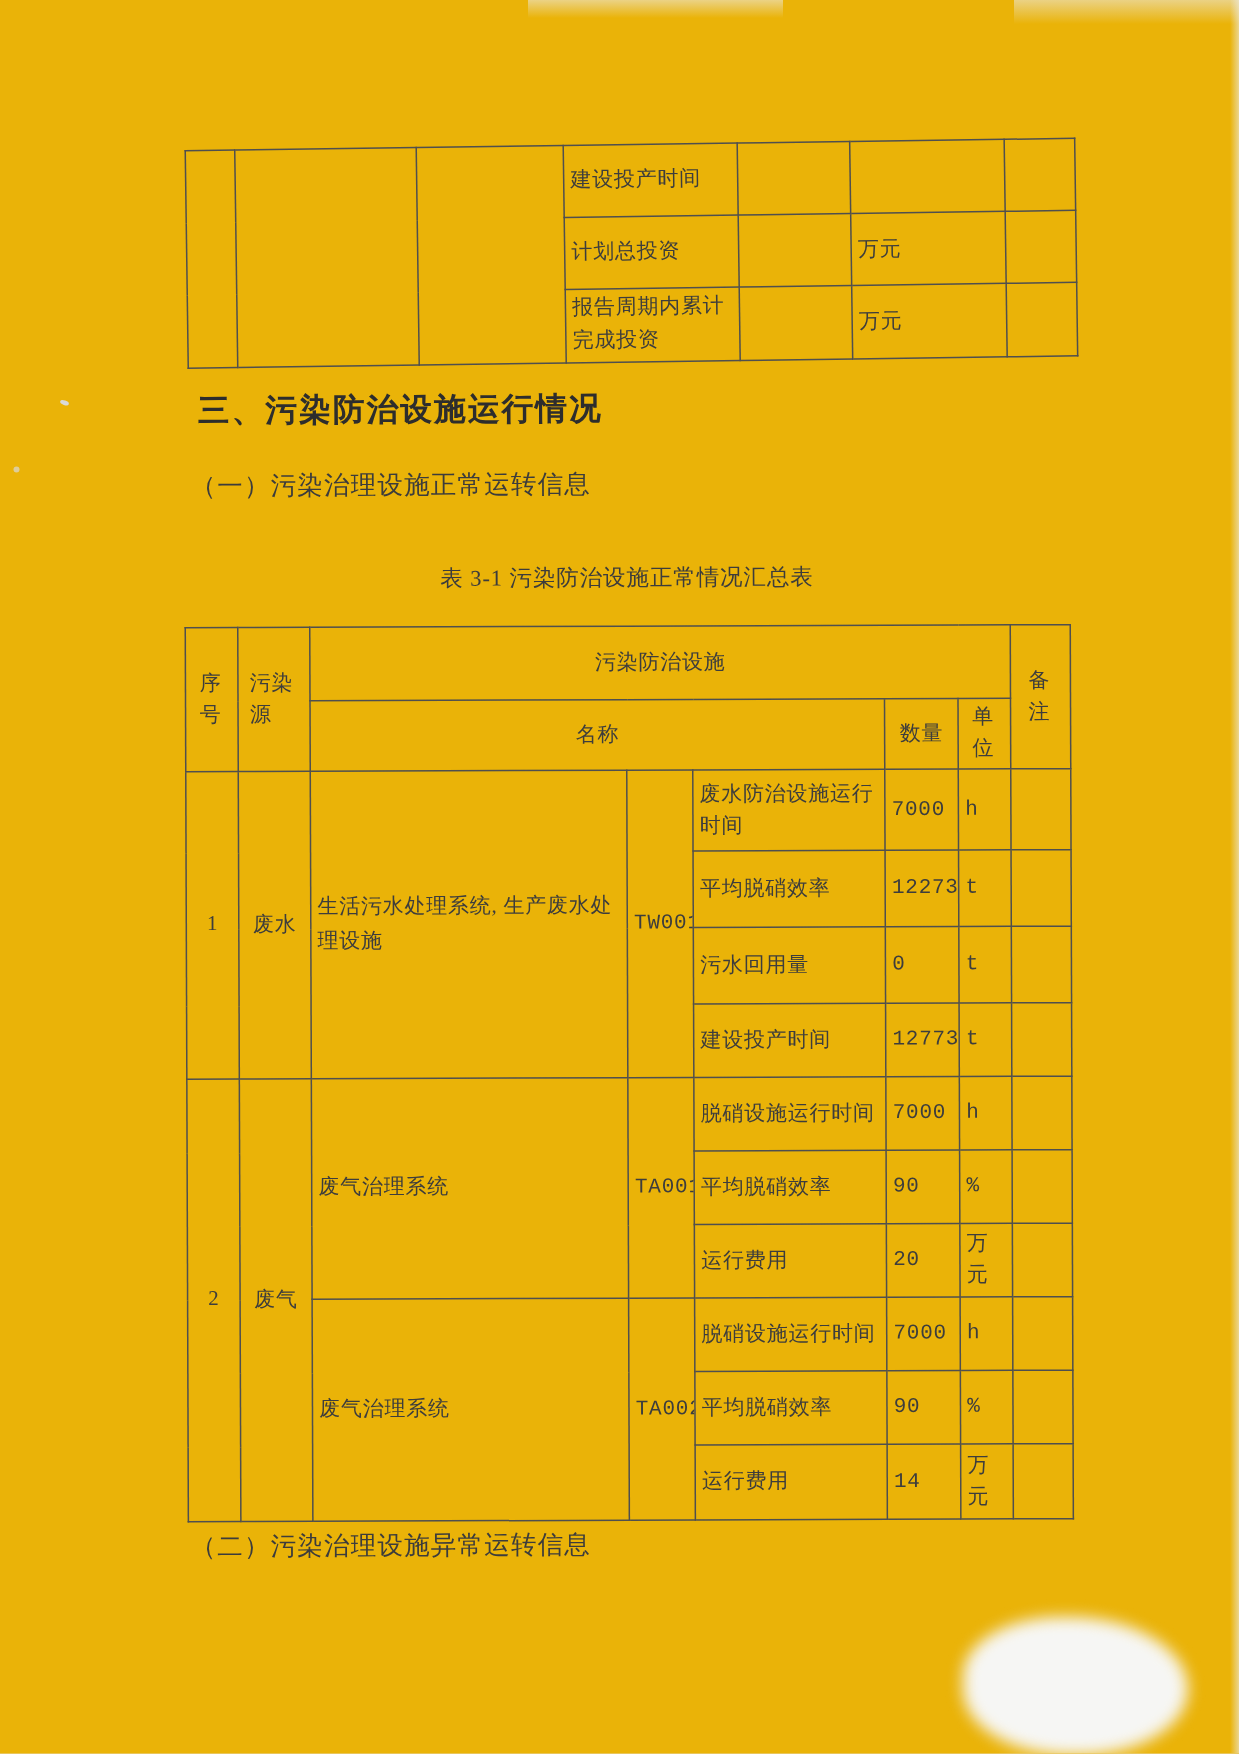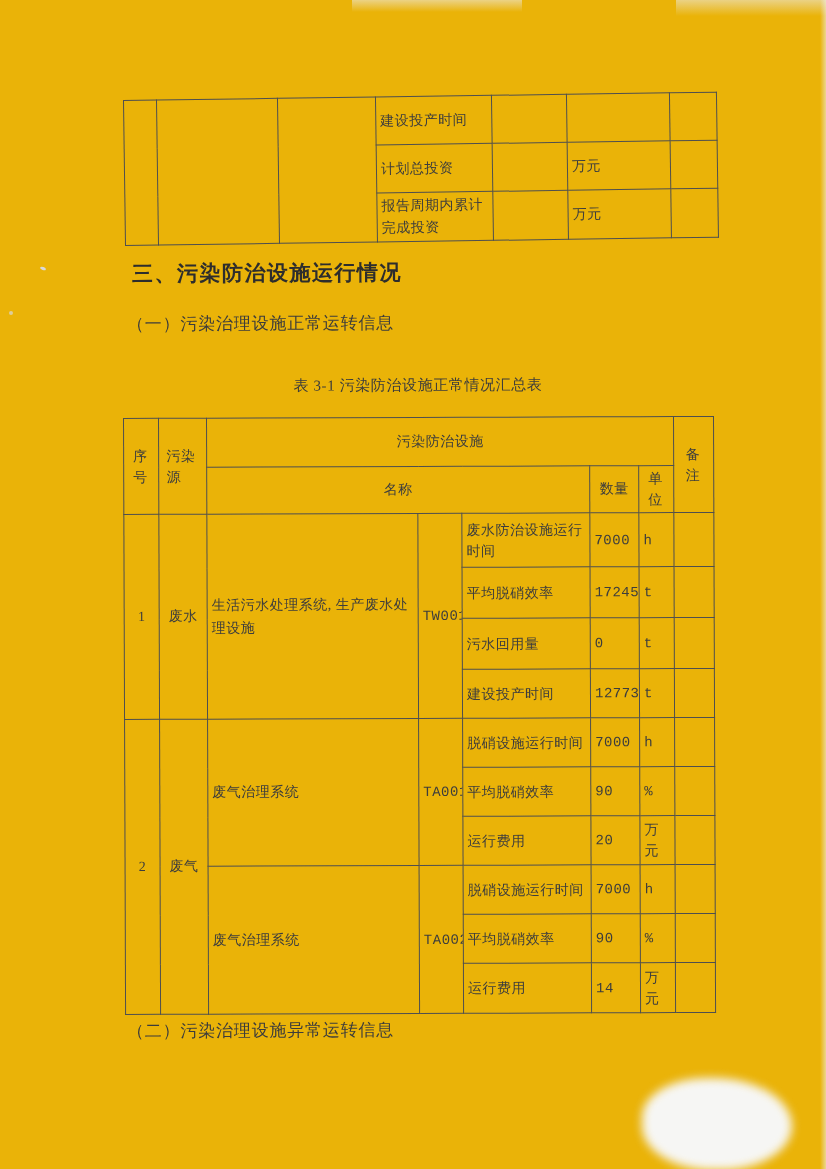--- a/index.html
+++ b/index.html
@@ -142,21 +142,21 @@
           <td rowspan="4" class="c">废水</td>
           <td rowspan="4" class="name-cell">生活污水处理系统, 生产废水处理设施</td>
           <td rowspan="4" class="c latin">TW001</td>
           <td class="mlabel">废水防治设施运行时间</td>
           <td class="qty latin">7000</td>
           <td class="unit latin">h</td>
           <td class="note"></td>
         </tr>
         <tr style="height:51px">
           <td class="mlabel">平均脱硝效率</td>
-          <td class="qty latin">17245</td>
+          <td class="qty latin">12273</td>
           <td class="unit latin">t</td>
           <td class="note"></td>
         </tr>
         <tr style="height:51px">
           <td class="mlabel">污水回用量</td>
           <td class="qty latin">0</td>
           <td class="unit latin">t</td>
           <td class="note"></td>
         </tr>
         <tr style="height:49px">

